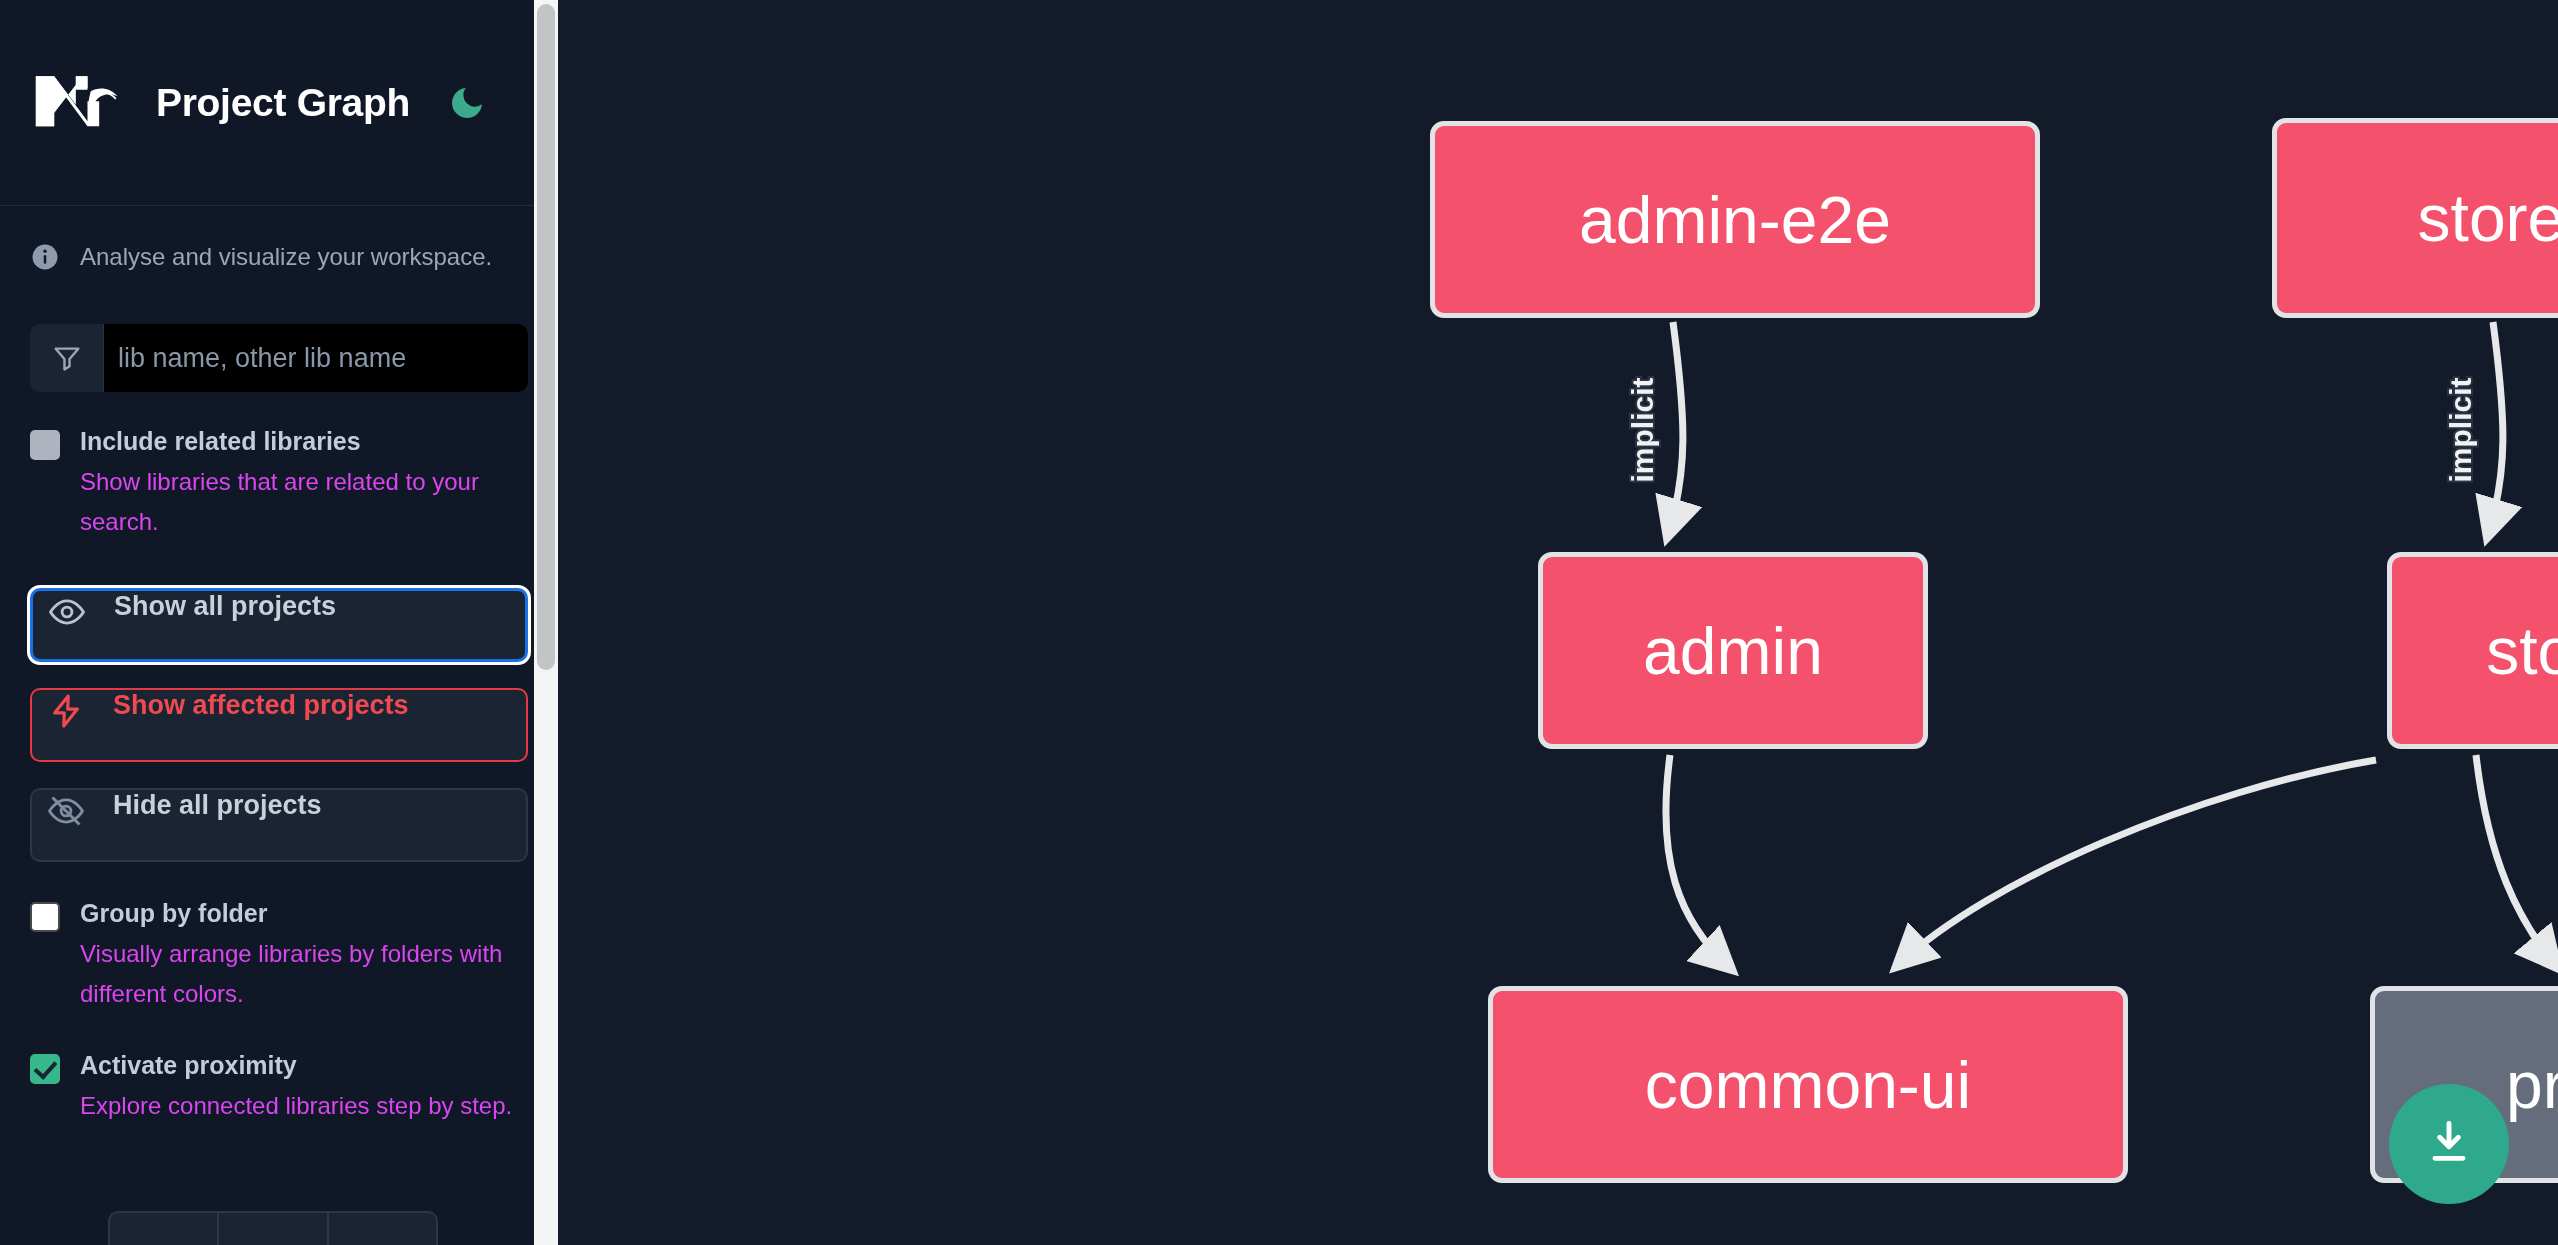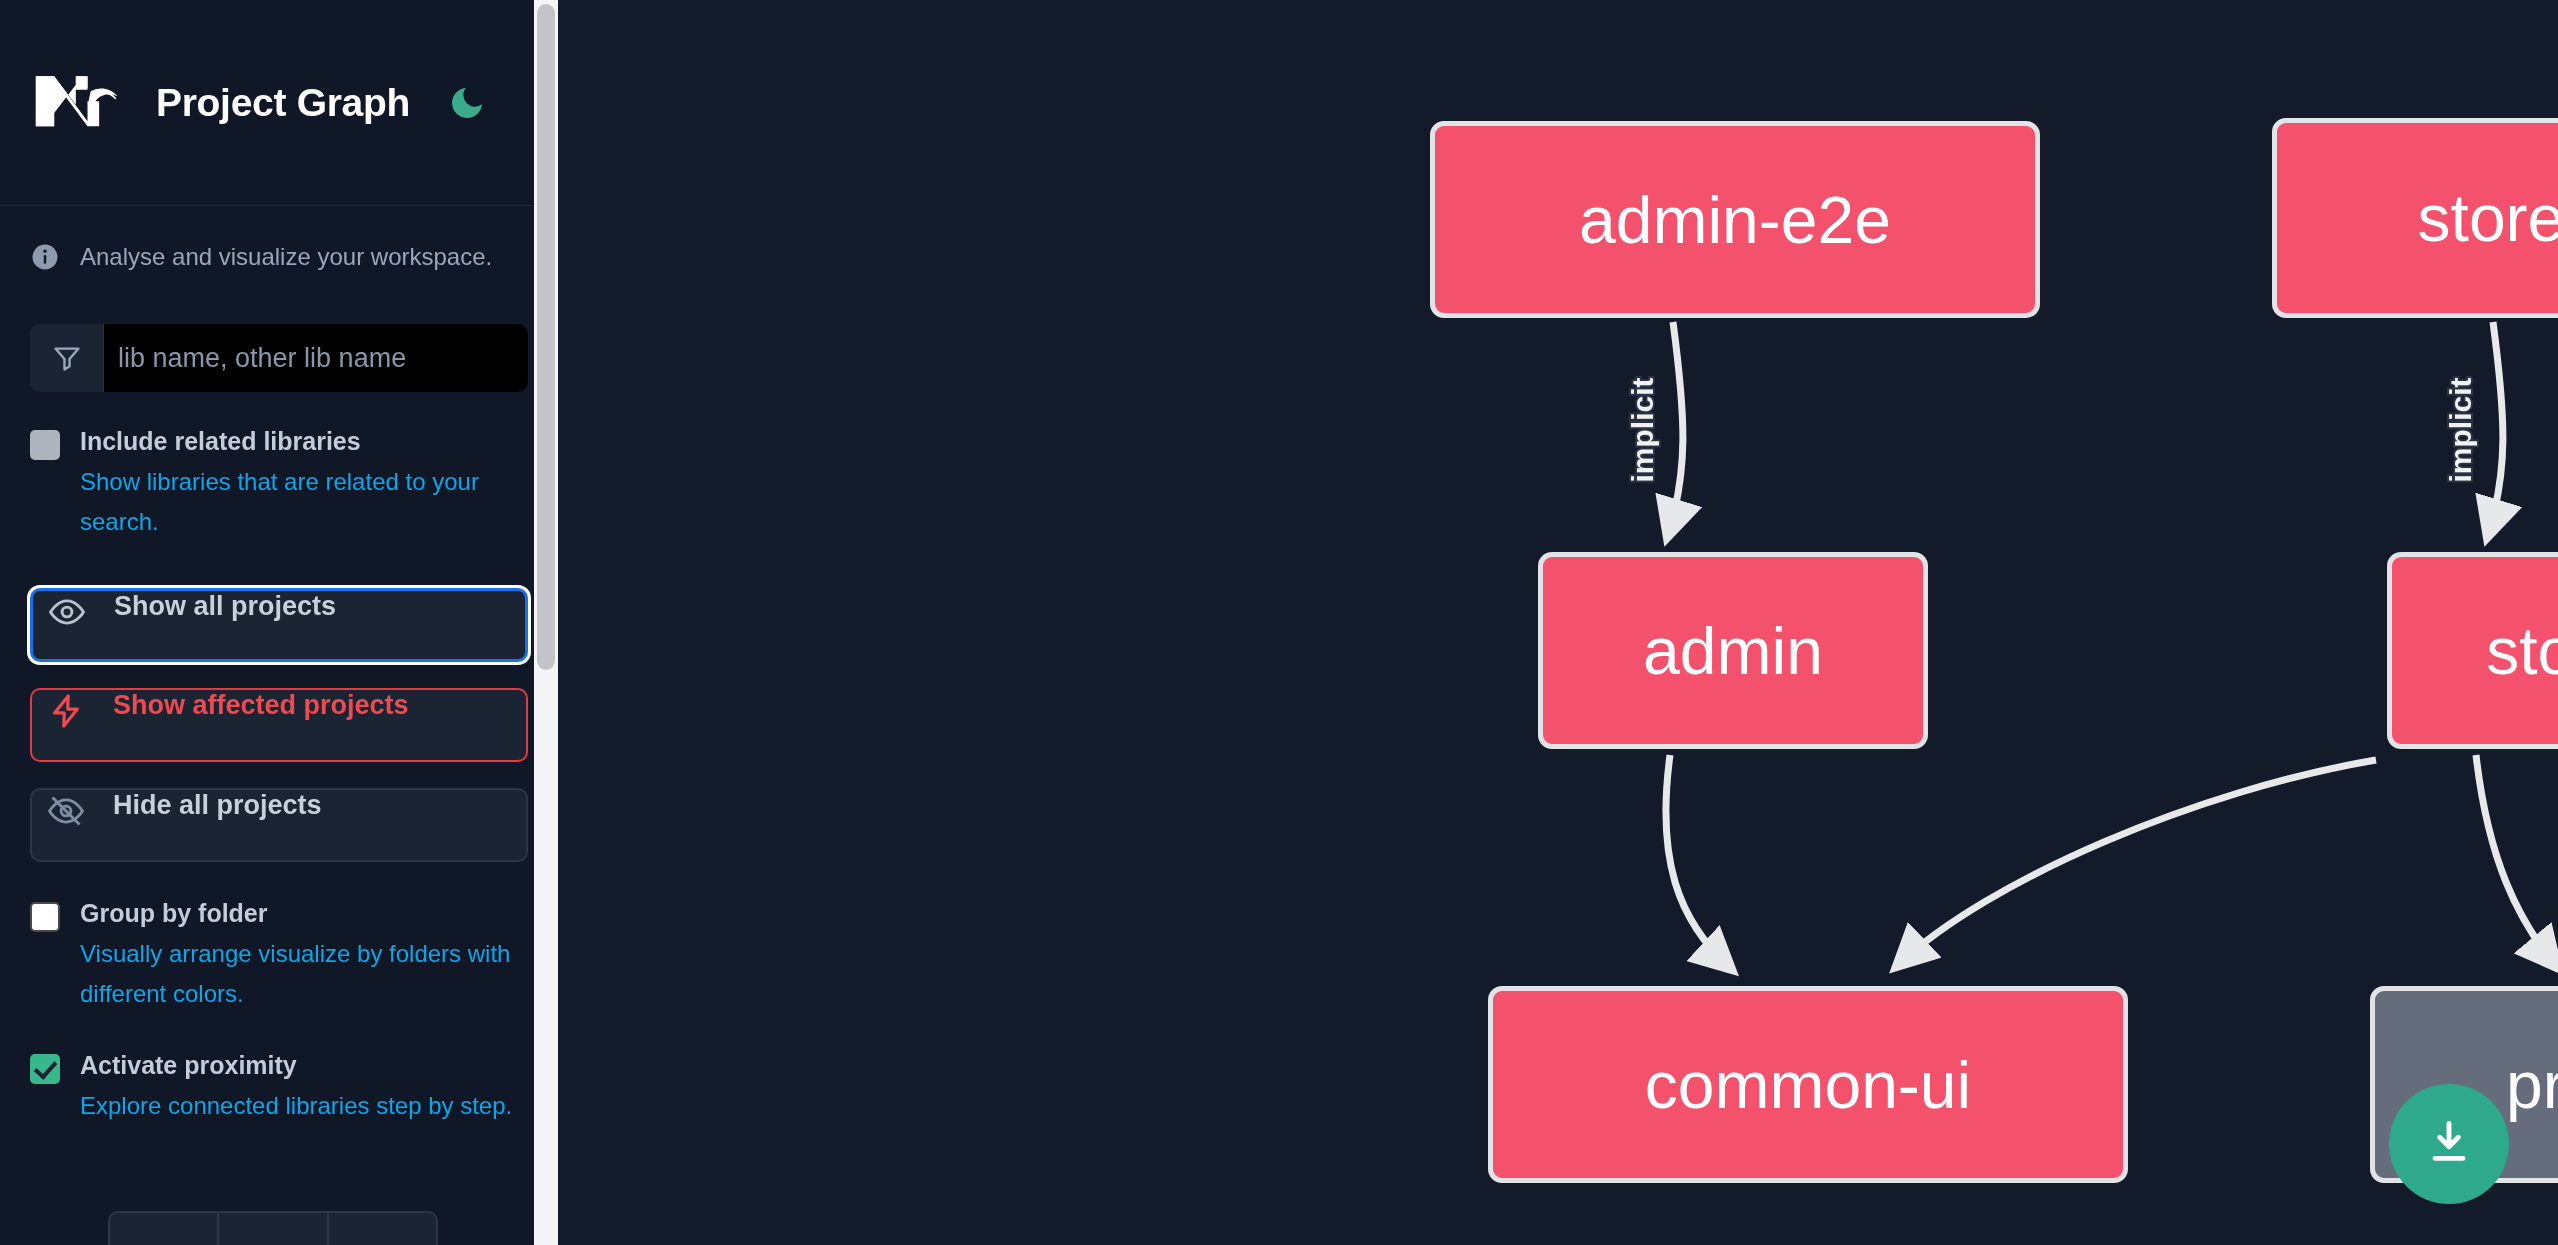--- a/index.html
+++ b/index.html
@@ -120,21 +120,21 @@
     transform: rotate(42deg);
   }
   .check-text { margin-left: 20px; max-width: 440px; }
   .check-label {
     color: #c3cdda;
     font-size: 25px;
     font-weight: 700;
     line-height: 34px;
   }
   .check-desc {
-    color: #0ea5e9;
+    color: #d946ef;
     font-size: 24px;
     line-height: 40px;
     margin-top: 4px;
   }
 
   
   .btn-stack { margin: 46px 30px 0 30px; }
   .gbtn {
     display: flex;
     align-items: flex-start;
@@ -309,21 +309,21 @@
           </svg>
         </span>
         <span class="glabel">Hide all projects</span>
       </div>
     </div>
 
     <div class="check-row tight">
       <span class="cbox white"></span>
       <span class="check-text">
         <span class="check-label">Group by folder</span>
-        <div class="check-desc">Visually arrange visualize by folders with different colors.</div>
+        <div class="check-desc">Visually arrange libraries by folders with different colors.</div>
       </span>
     </div>
 
     <div class="check-row tight">
       <span class="cbox green"></span>
       <span class="check-text">
         <span class="check-label">Activate proximity</span>
         <div class="check-desc">Explore connected libraries step by step.</div>
       </span>
     </div>

